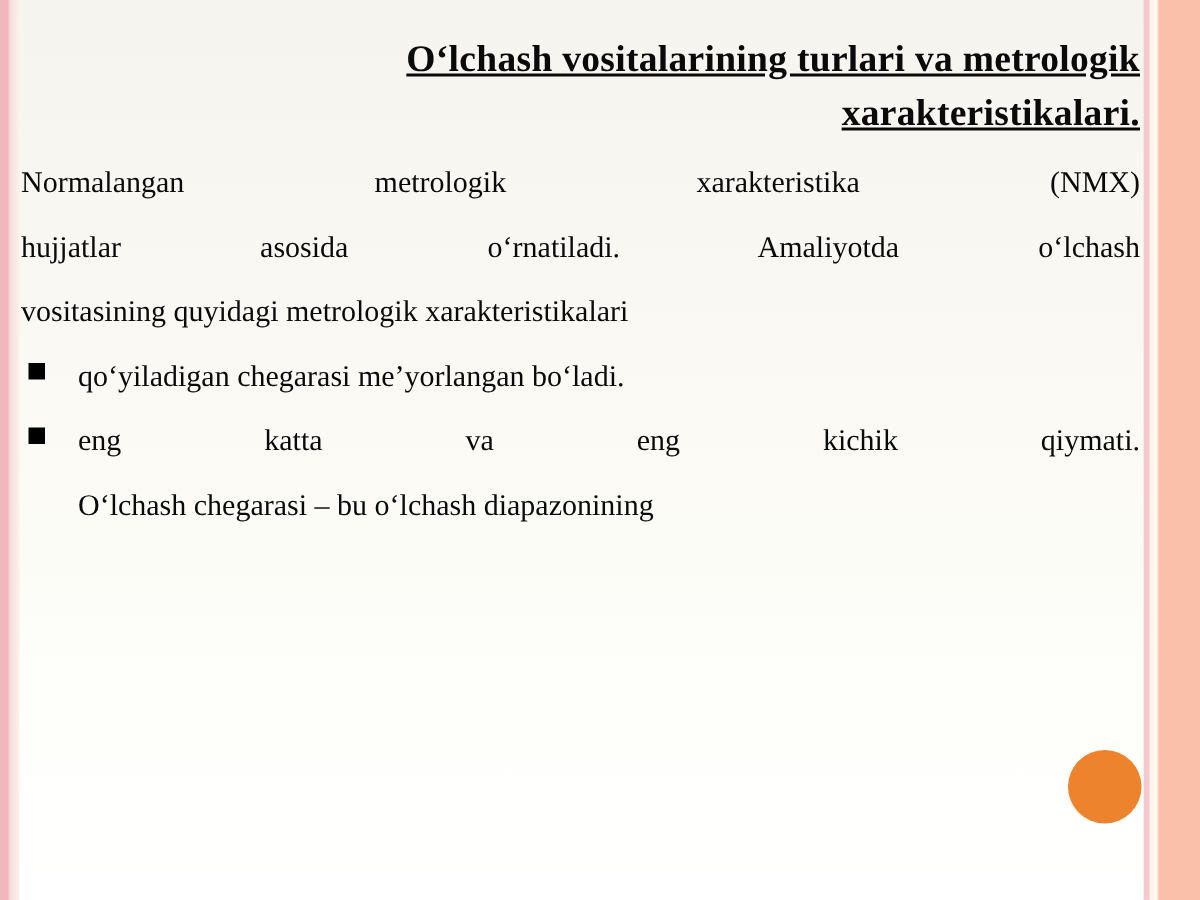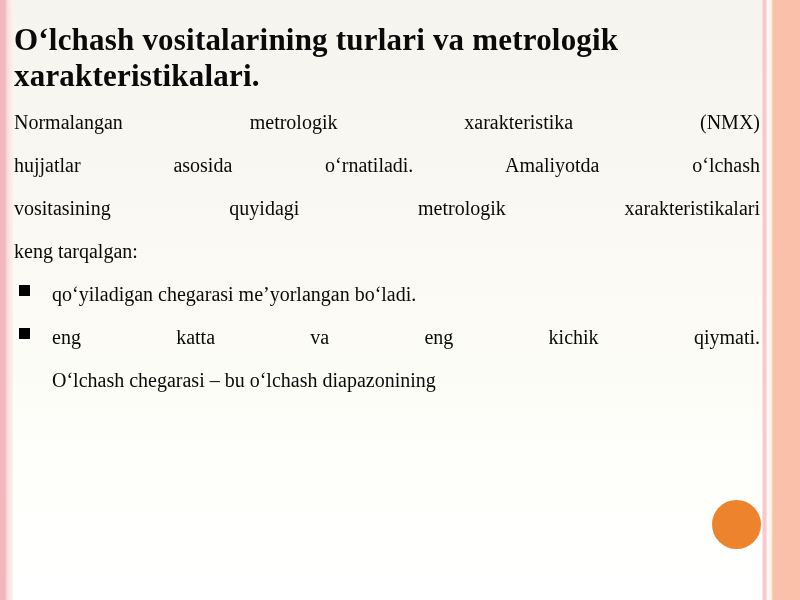--- a/index.html
+++ b/index.html
@@ -43,24 +43,25 @@
 
   .content {
     position: absolute;
     left: 14px;
     right: 40px;
     top: 22px;
   }
 
   .title {
     font-weight: bold;
-    font-size: 31px;
+    font-size: 25px;
     line-height: 36px;
-    text-align: left;
+    text-align: right;
     letter-spacing: 0.2px;
+    text-decoration: underline;
   }
   .title .title-line { display: block; }
 
   .textblock {
     font-size: 20px;
     line-height: 43px;
   }
   .para { margin-top: 7px; }
 
   .line {
@@ -108,21 +109,20 @@
   </div>
 
   <div class="textblock para lines">
 
       <div class="line">Normalangan metrologik xarakteristika (NMX)</div>
 
       <div class="line">hujjatlar asosida o‘rnatiladi. Amaliyotda o‘lchash</div>
 
       <div class="line">vositasining quyidagi metrologik xarakteristikalari</div>
 
-      <div class="line">keng tarqalgan:</div>
     </div>
 
   <div class="textblock bullet">
     <span class="marker"></span>
     <div class="lines">
 
 
 
 
         <div class="line">qo‘yiladigan chegarasi me’yorlangan bo‘ladi.</div>

